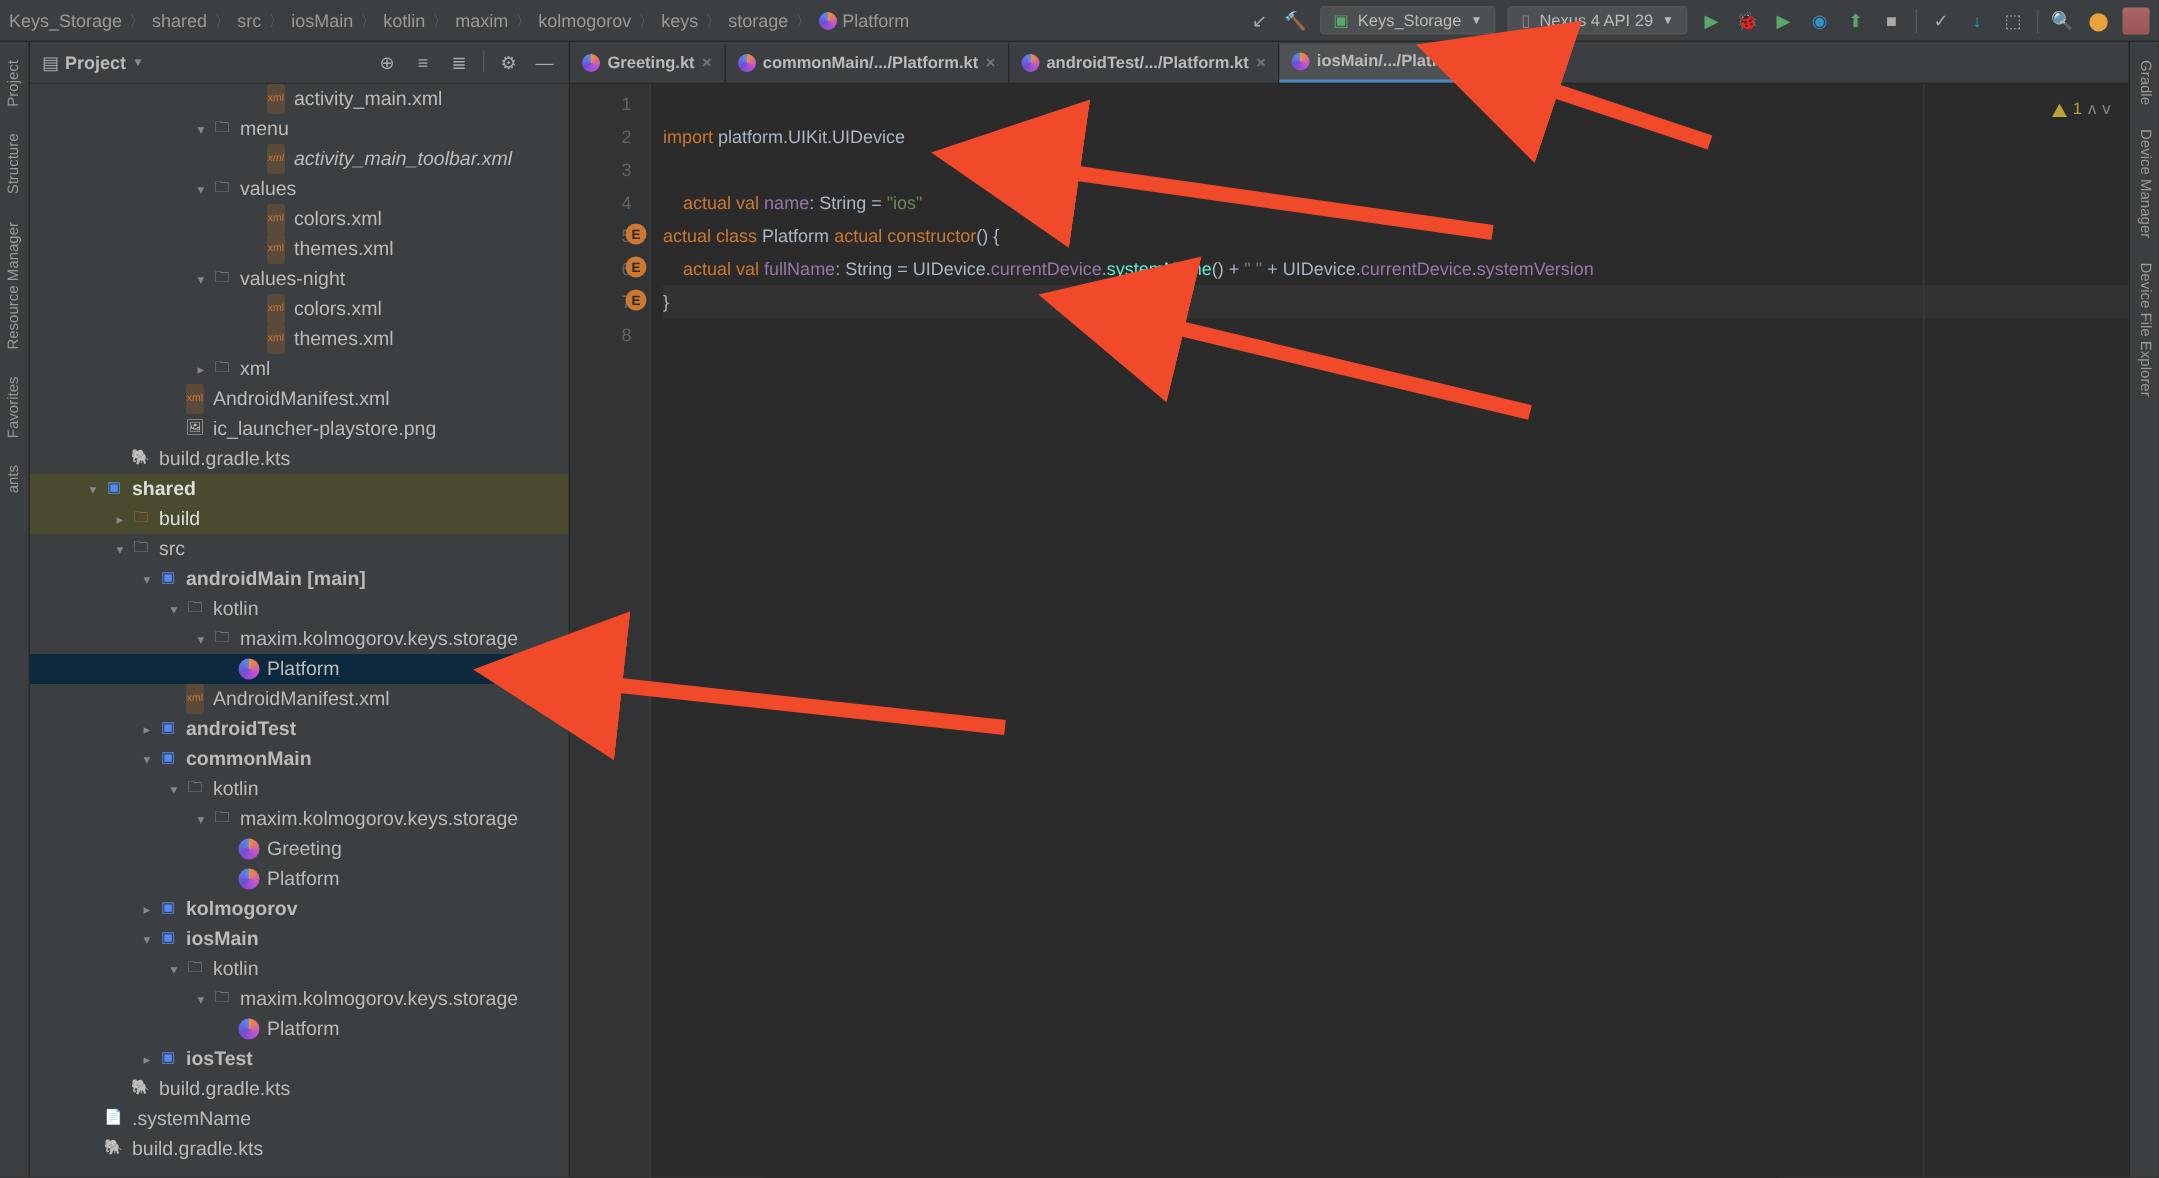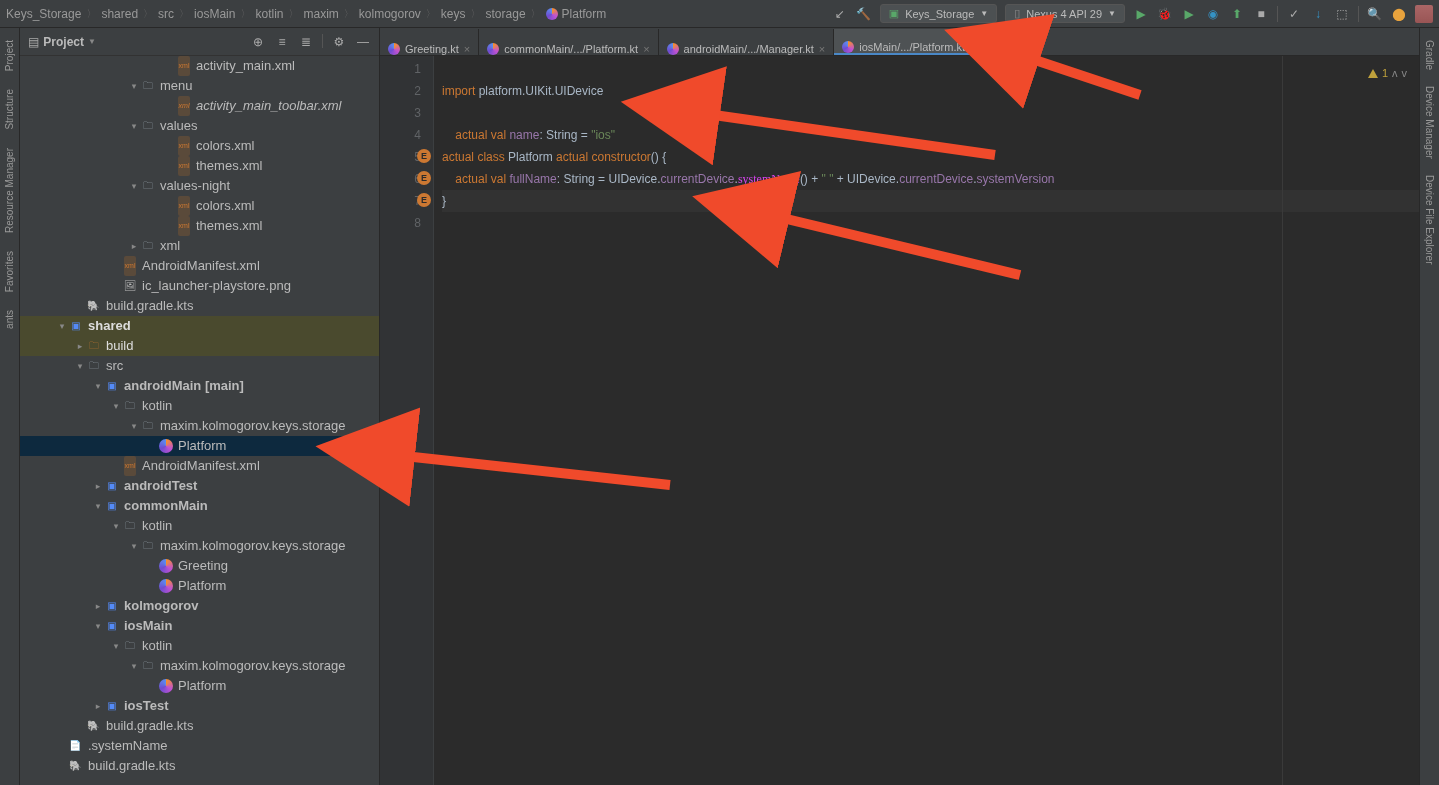--- a/index.html
+++ b/index.html
@@ -33,33 +33,33 @@
 .i-folder-o { color: #cc7832; }
 .i-module { color: #548af7; }
 .i-xml { color: #cc7832; background: #5a4a3a; border-radius: 2px; font-size: 7px; padding: 0 1px; }
 .i-kt { display: inline-block; width: 14px; height: 14px; border-radius: 50%; background: conic-gradient(#f79125,#c252d1,#6f4cd1,#5a8ff0); }
 .i-gradle { color: #3cb878; }
 .tree-text { color: #bbb; text-align: right; }
 .tree-row.hl .tree-text { color: #ddd; }
 .bold { font-weight: bold; }
 .editor { flex: 1; display: flex; flex-direction: column; background: #2b2b2b; }
 .tabs { height: 28px; background: #3c3f41; display: flex; align-items: flex-end; border-bottom: 1px solid #282828; }
-.tab { height: 26px; display: flex; align-items: flex-end; padding: 0 8px; gap: 5px; background: #3c3f41; border-right: 1px solid #282828; font-size: 11px; color: #bbb; cursor: pointer; }
+.tab { height: 26px; display: flex; align-items: center; padding: 0 8px; gap: 5px; background: #3c3f41; border-right: 1px solid #282828; font-size: 11px; color: #bbb; cursor: pointer; font-weight: bold; }
 .tab.active { background: #4e5254; border-bottom: 2px solid #4a88c7; }
 .tab .i-kt { width: 12px; height: 12px; }
 .tab-close { color: #777; font-size: 11px; cursor: pointer; }
 .code-area { flex: 1; display: flex; font-family: 'Menlo','Consolas',monospace; font-size: 12px; line-height: 22px; position: relative; }
 .gutter { width: 54px; background: #313335; color: #606366; text-align: right; padding: 2px 12px 0 0; user-select: none; border-right: 1px solid #3c3f41; position: relative; }
 .gutter-line { height: 22px; position: relative; }
 .gut-badge { position: absolute; right: -10px; top: 3px; width: 14px; height: 14px; border-radius: 50%; background: #cc7832; color: #2b2b2b; font-size: 9px; display: flex; align-items: center; justify-content: center; font-weight: bold; }
 .code { flex: 1; padding: 2px 0 0 8px; color: #a9b7c6; position: relative; }
 .code-line { height: 22px; }
 .kw { color: #cc7832; }
 .id { color: #a9b7c6; }
-.fn { color: #d946ef; font-family: Liberation Serif, serif; }
+.fn { color: #5eead4; }
 .str { color: #6a8759; }
 .pkg { color: #a9b7c6; }
 .fld { color: #9876aa; }
 .hl-line { background: #323232; display: block; width: 100%; }
 .warn { position: absolute; top: 6px; right: 12px; display: flex; align-items: center; gap: 4px; color: #bfa13c; font-size: 11px; }
 .warn-ico { display:inline-block; width:0; height:0; border-left:5px solid transparent; border-right:5px solid transparent; border-bottom:9px solid #bfa13c; }
 .right-line { position: absolute; top:0; bottom:0; left: 848px; width:1px; background: #3a3a3a; }
 </style>
 </head>
 <body>
@@ -352,21 +352,21 @@
           <span>Greeting.kt</span>
           <span class="tab-close">×</span>
         </div>
         <div class="tab">
           <span class="i-kt"></span>
           <span>commonMain/.../Platform.kt</span>
           <span class="tab-close">×</span>
         </div>
         <div class="tab">
           <span class="i-kt"></span>
-          <span>androidMain/.../Manager.kt</span>
+          <span>androidTest/.../Platform.kt</span>
           <span class="tab-close">×</span>
         </div>
         <div class="tab active">
           <span class="i-kt"></span>
           <span>iosMain/.../Platform.kt</span>
           <span class="tab-close">×</span>
         </div>
       </div>
     <div class="code-area">
       <div class="gutter">

